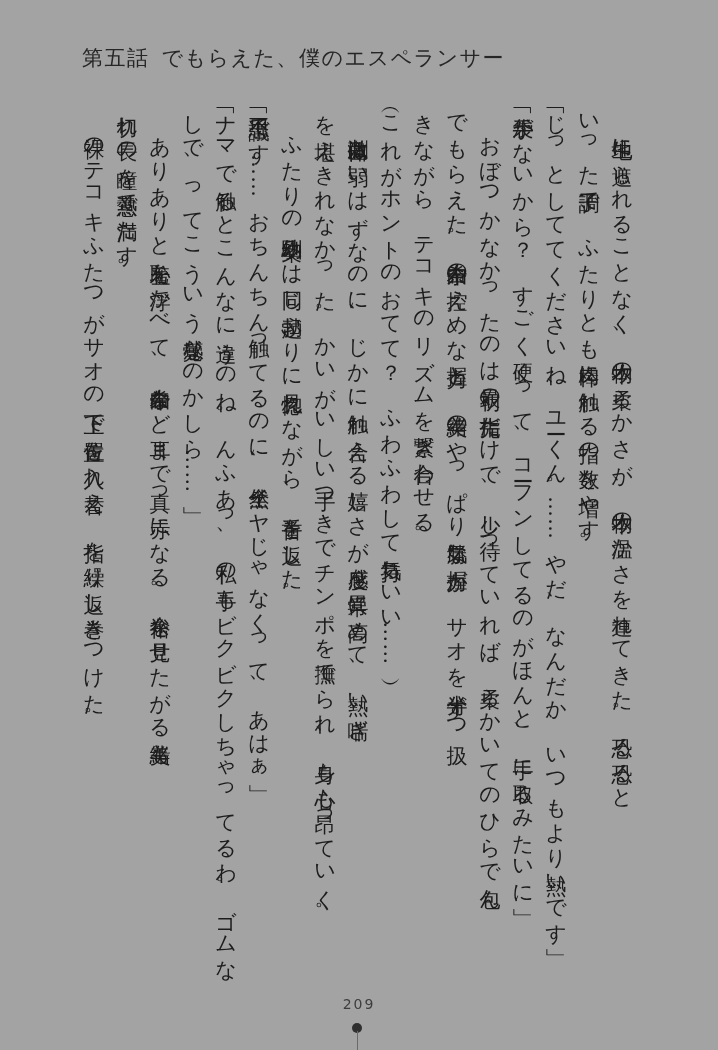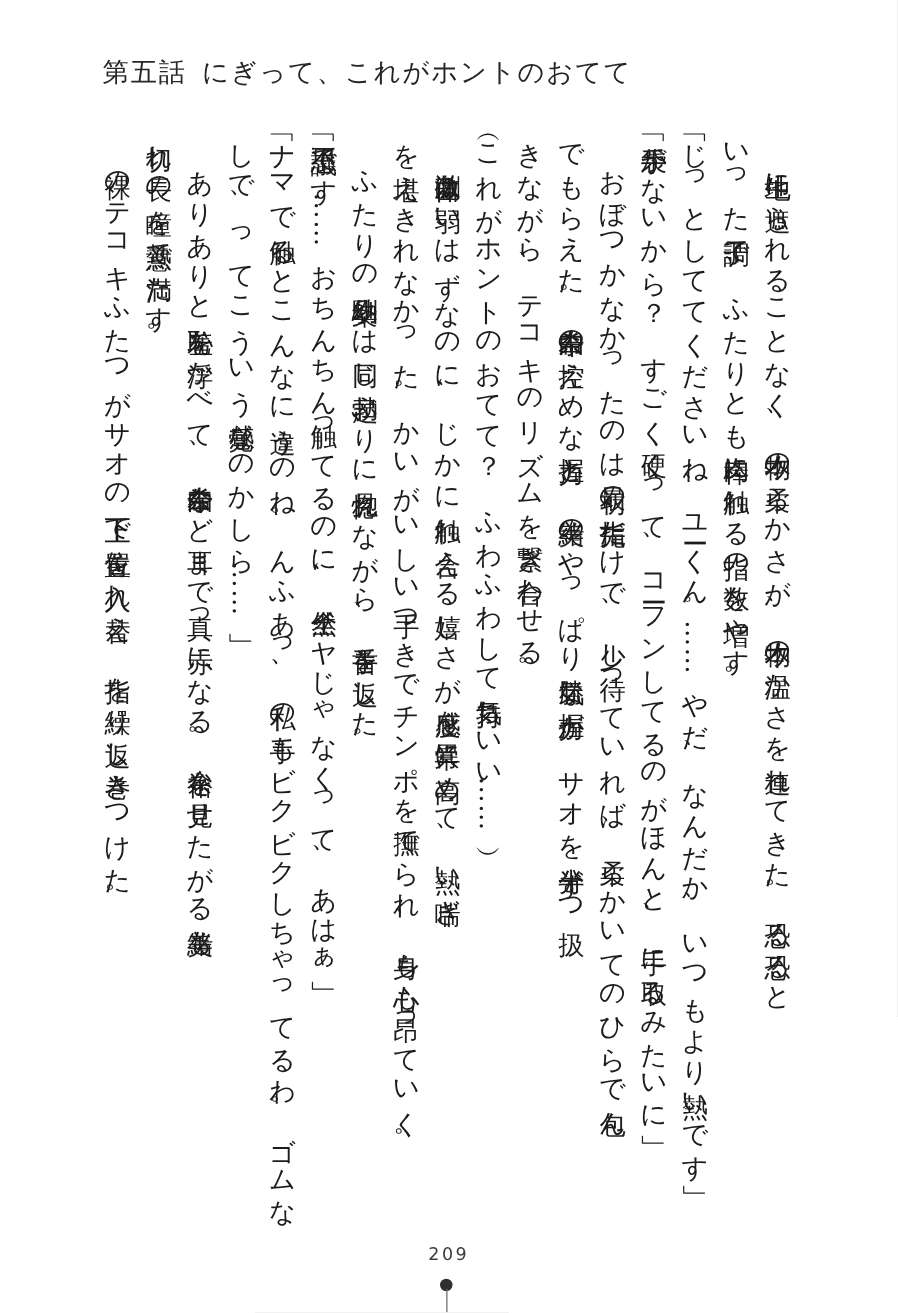--- a/index.html
+++ b/index.html
@@ -5,21 +5,21 @@
   html, body {
     margin: 0;
     padding: 0;
     background: #e8e8e8;
   }
   .page {
     position: relative;
     width: 718px;
     height: 1050px;
     margin: 0 auto;
-    background: #ffffff;
+    background: #a3a3a3;
     overflow: hidden;
     font-family: "DejaVu Serif", "Liberation Serif", serif;
     color: #1e1e1e;
   }
   
   .running-head {
     position: absolute;
     left: 82px;
     top: 44px;
     display: flex;
@@ -79,21 +79,21 @@
     background: #6a6a6a;
   }
 </style>
 </head>
 <body>
 
 <div class="page">
 
   <div class="running-head">
     <span>第五話</span>
-    <span>にぎって、これがホントのおてて</span>
+    <span>でもらえた、僕のエスペランサー</span>
   </div>
 
   <div class="text-block">
       <p>　生地に遮られることなく、本物の柔らかさが、本物の温かさを連れてきた。恐る恐ると</p>
       <p>いった調子で、ふたりとも肉棒に触れる指の数を増やす。</p>
       <p>「じっとしててくださいね、ユーくん。……やだ、なんだか、いつもより熱いです」</p>
       <p>「手袋がないから？　すごく硬くって、コーフンしてるのがほんと、手に取るみたいに」</p>
       <p>　おぼつかなかったのは最初の指先だけで、少し待っていれば、柔らかいてのひらで包ん</p>
       <p>でもらえた。由希奈の控えめな握力と、美緒のやっぱり勝気な握力が、サオを半分ずつ扱</p>
       <p>きながら、テコキのリズムを繋ぎ合わせる。</p>

